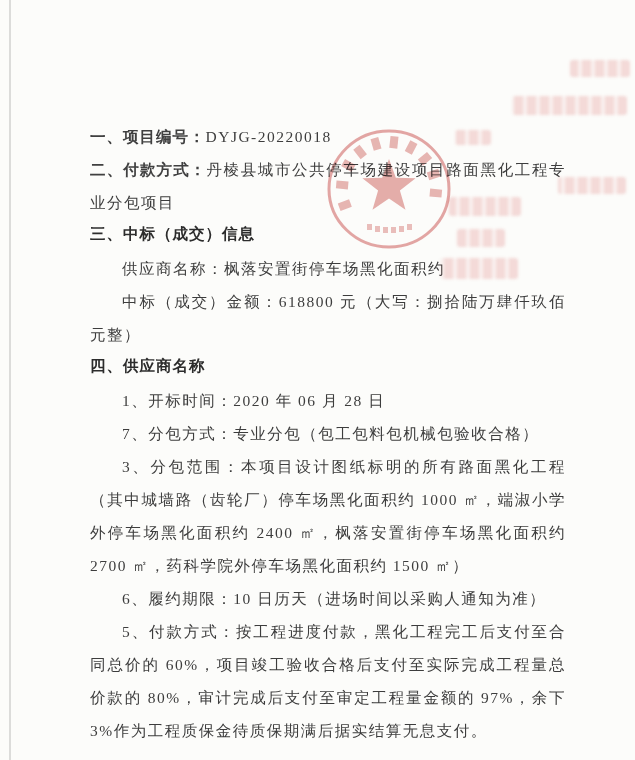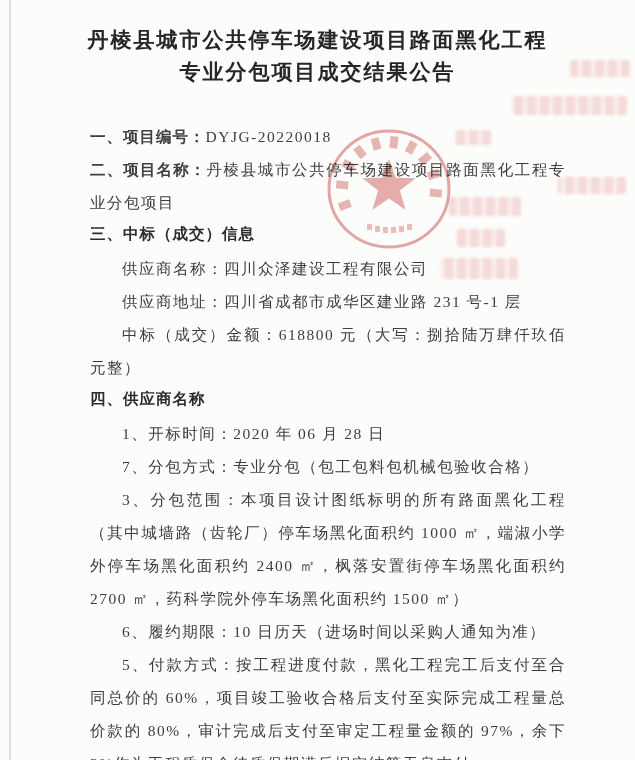--- a/index.html
+++ b/index.html
@@ -57,35 +57,30 @@
     pointer-events:none;
   }
 </style>
 </head>
 <body>
 
 <div class="page">
 
   <div class="scan-edge"></div>
 
-  <div class="title">
-    <div>丹棱县城市公共停车场建设项目路面黑化工程</div>
-    <div>专业分包项目成交结果公告</div>
-  </div>
 
   <div class="content">
 
     <p class="p"><span class="lbl">一、项目编号：</span><span>DYJG-20220018</span></p>
 
-    <p class="p"><span class="lbl">二、项目名称：</span><span>丹棱县城市公共停车场建设项目路面黑化工程专业分包项目</span></p>
+    <p class="p"><span class="lbl">二、付款方式：</span><span>丹棱县城市公共停车场建设项目路面黑化工程专业分包项目</span></p>
 
     <p class="p hd">三、中标（成交）信息</p>
 
-    <p class="p ind">供应商名称：四川众泽建设工程有限公司</p>
-    <p class="p ind">供应商地址：四川省成都市成华区建业路 231 号-1 层</p>
+    <p class="p ind">供应商名称：枫落安置街停车场黑化面积约</p>
     <p class="p ind">中标（成交）金额：618800 元（大写：捌拾陆万肆仟玖佰元整）</p>
 
     <p class="p hd">四、供应商名称</p>
 
     <p class="p ind">1、开标时间：2020 年 06 月 28 日</p>
     <p class="p ind">7、分包方式：专业分包（包工包料包机械包验收合格）</p>
     <p class="p ind">3、分包范围：本项目设计图纸标明的所有路面黑化工程（其中城墙路（齿轮厂）停车场黑化面积约 1000 ㎡，端淑小学外停车场黑化面积约 2400 ㎡，枫落安置街停车场黑化面积约 2700 ㎡，药科学院外停车场黑化面积约 1500 ㎡）</p>
     <p class="p ind">6、履约期限：10 日历天（进场时间以采购人通知为准）</p>
     <p class="p ind">5、付款方式：按工程进度付款，黑化工程完工后支付至合同总价的 60%，项目竣工验收合格后支付至实际完成工程量总价款的 80%，审计完成后支付至审定工程量金额的 97%，余下 3%作为工程质保金待质保期满后据实结算无息支付。</p>
 

